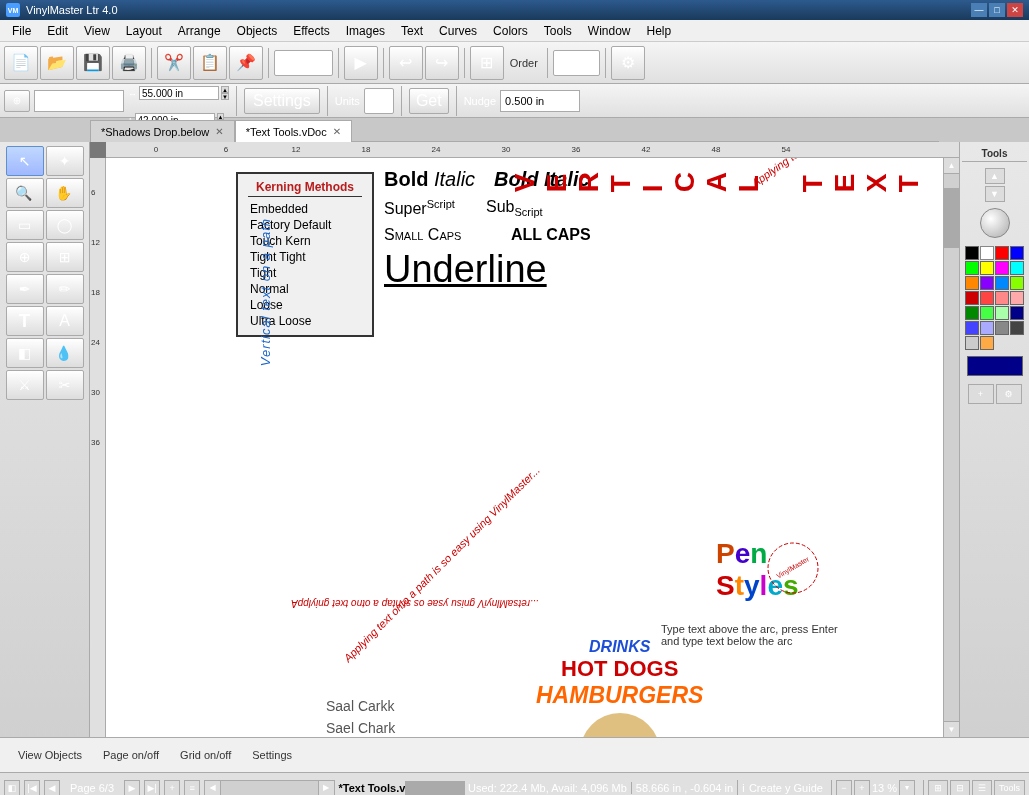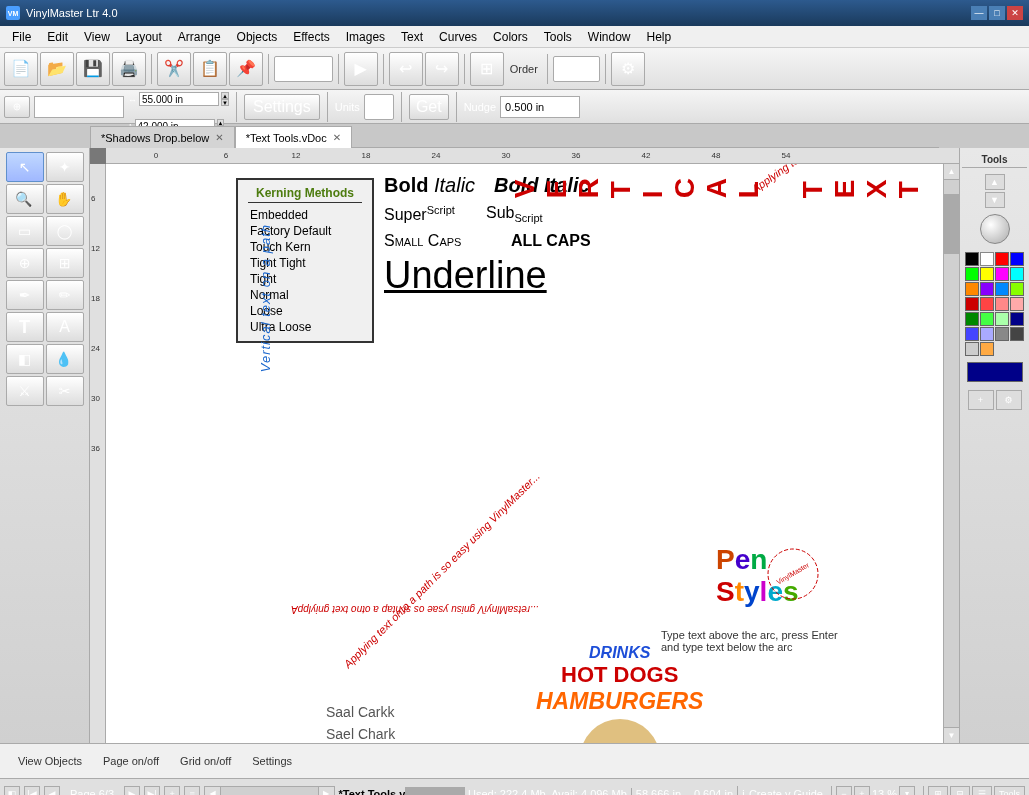--- a/index.html
+++ b/index.html
@@ -1,21 +1,21 @@
 <!DOCTYPE html>
 <html><head>
   <meta charset="utf-8">
   <style>
     * { box-sizing: border-box; margin: 0; padding: 0; font-family: 'Segoe UI', Tahoma, sans-serif; }
     body { background: #1a1a2e; color: #fff; width: 1029px; height: 795px; overflow: hidden; font-size: 12px; }
 
     
     #title-bar {
       background: linear-gradient(to bottom, #2d5a8e, #1a3a5c);
-      height: 26px;
+      height: 20px;
       display: flex;
       align-items: center;
       justify-content: space-between;
       padding: 0 6px;
       user-select: none;
     }
     #title-bar .title { font-size: 11px; color: #fff; display: flex; align-items: center; gap: 6px; }
     #title-bar .title-icon { width: 14px; height: 14px; background: #4a9eff; border-radius: 2px; font-size: 8px; display: flex; align-items: center; justify-content: center; }
     #title-bar .win-btns { display: flex; gap: 2px; }
     #title-bar .win-btn { width: 16px; height: 14px; border: none; cursor: pointer; font-size: 9px; display: flex; align-items: center; justify-content: center; }
@@ -214,21 +214,21 @@
     
     .kerning-box {
       position: absolute;
       top: 14px; left: 130px;
       background: #f0f0f0;
       border: 2px solid #333;
       padding: 6px 10px;
       width: 138px;
     }
     .kerning-title {
-      font-size: 12px; font-weight: bold; color: #4d7c0f;
+      font-size: 12px; font-weight: bold; color: #b91c1c;
       border-bottom: 1px solid #333;
       margin-bottom: 4px; padding-bottom: 2px;
       text-align: center;
     }
     .kerning-item {
       font-size: 12px; color: #000; padding: 1px 2px; cursor: pointer;
     }
 
     
     .canvas-text { position: absolute; white-space: nowrap; }

